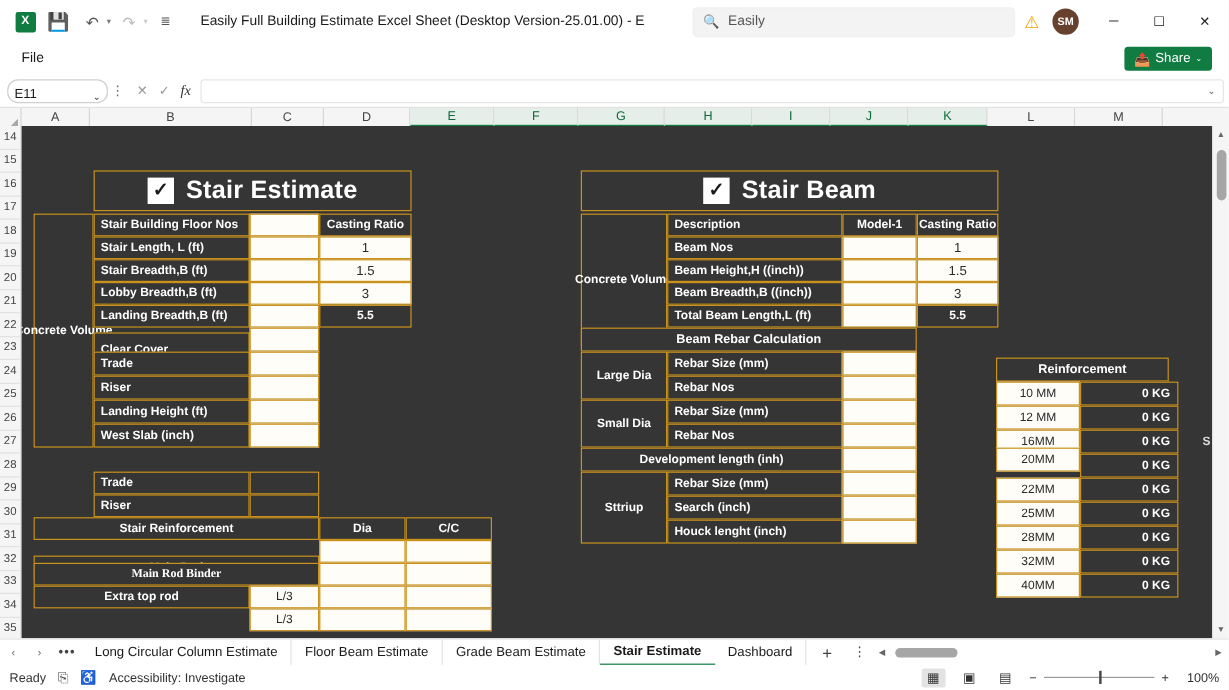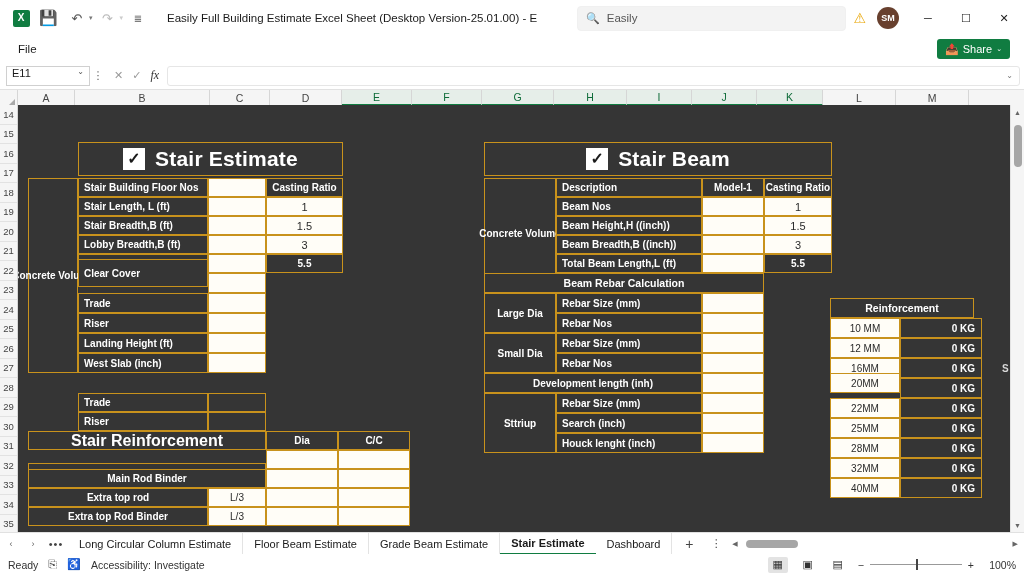--- a/index.html
+++ b/index.html
@@ -63,22 +63,22 @@
     gap: 4px; padding: 0 8px; margin-right: 6px;
   }
   .share-btn .cv { font-size: 7px; }
 
   
   .formulabar {
     height: 28px; display: flex; align-items: center; gap: 0;
     padding: 0 4px 0 6px; background: #fff; border-bottom: 1px solid #e1e1e1;
   }
   .namebox {
-    width: 84px; height: 20px; border: 1px solid #d0d0d0; border-radius: 0;
-    display: flex; align-items: flex-start; justify-content: space-between;
+    width: 84px; height: 20px; border: 1px solid #d0d0d0; border-radius: 9px;
+    display: flex; align-items: flex-end; justify-content: space-between;
     padding: 0 5px; font-size: 11px; color: #1a1a1a; background: #fff;
   }
   .namebox .nc { font-size: 8px; color: #555; }
   .fdots { width: 16px; text-align: center; font-size: 11px; color: #666; }
   .fb-icons { display: flex; align-items: center; gap: 9px; padding: 0 8px; }
   .fb-icons span { font-size: 11px; color: #999; }
   .fb-icons .fx { font-style: italic; font-size: 12px; color: #333; font-family: "Liberation Serif", serif; }
   .fb-input {
     flex: 1; height: 20px; border: 1px solid #e6e6e6; border-radius: 3px;
     background: #fff; display: flex; align-items: center; padding: 0 6px;
@@ -323,59 +323,58 @@
     <div class="cell gold white ctr" style="left:248px; top:111px; width:77px; height:19px; font-weight:normal; font-size:11px;">1.5</div>
 
     <div class="cell gold dark lft" style="left:60px; top:130px; width:130px; height:19px;">Lobby Breadth,B (ft)</div>
     <div class="cell gold white" style="left:190px; top:130px; width:58px; height:19px;"></div>
     <div class="cell gold white ctr" style="left:248px; top:130px; width:77px; height:19px; font-weight:normal; font-size:11px;">3</div>
 
     <div class="cell gold dark lft" style="left:60px; top:149px; width:130px; height:19px;">Landing Breadth,B (ft)</div>
     <div class="cell gold white" style="left:190px; top:149px; width:58px; height:19px;"></div>
     <div class="cell gold dark ctr" style="left:248px; top:149px; width:77px; height:19px;">5.5</div>
 
-    <div class="cell gold dark lft" style="left:60px; top:154px; width:130px; height:28px;">Clear Cover</div>
+    <div class="cell gold dark lft" style="left:60px; top:172px; width:130px; height:28px;">Clear Cover</div>
     <div class="cell gold white" style="left:190px; top:168px; width:58px; height:20px;"></div>
 
     <div class="cell gold dark lft" style="left:60px; top:188px; width:130px; height:20px;">Trade</div>
     <div class="cell gold white" style="left:190px; top:188px; width:58px; height:20px;"></div>
 
     <div class="cell gold dark lft" style="left:60px; top:208px; width:130px; height:20px;">Riser</div>
     <div class="cell gold white" style="left:190px; top:208px; width:58px; height:20px;"></div>
 
     <div class="cell gold dark lft" style="left:60px; top:228px; width:130px; height:20px;">Landing Height (ft)</div>
     <div class="cell gold white" style="left:190px; top:228px; width:58px; height:20px;"></div>
 
     <div class="cell gold dark lft" style="left:60px; top:248px; width:130px; height:20px;">West Slab (inch)</div>
     <div class="cell gold white" style="left:190px; top:248px; width:58px; height:20px;"></div>
 
     <div class="cell gold dark lft" style="left:60px; top:288px; width:130px; height:19px;">Trade</div>
     <div class="cell gold dark" style="left:190px; top:288px; width:58px; height:19px;"></div>
 
     <div class="cell gold dark lft" style="left:60px; top:307px; width:130px; height:19px;">Riser</div>
     <div class="cell gold dark" style="left:190px; top:307px; width:58px; height:19px;"></div>
 
-    <div class="cell gold dark ctr" style="left:10px; top:326px; width:238px; height:19px; font-size:16px;">Stair Reinforcement</div>
+    <div class="cell gold dark ctr" style="left:10px; top:326px; width:238px; height:19px; font-size:10px;">Stair Reinforcement</div>
     <div class="cell gold dark ctr" style="left:248px; top:326px; width:72px; height:19px;">Dia</div>
     <div class="cell gold dark ctr" style="left:320px; top:326px; width:72px; height:19px;">C/C</div>
 
     <div class="cell gold dark ctr" style="left:10px; top:345px; width:238px; height:20px;margin-top:13px;">Main Rod</div>
     <div class="cell gold white" style="left:248px; top:345px; width:72px; height:19px;"></div>
     <div class="cell gold white" style="left:320px; top:345px; width:72px; height:19px;"></div>
 
-    <div class="cell gold dark ctr" style="left:10px; top:364px; width:238px; height:19px;">Main Rod Binder</div>
+    <div class="cell gold dark ctr" style="left:10px; top:364px; width:238px; height:19px;font-family:Liberation Serif, serif;">Main Rod Binder</div>
     <div class="cell gold white" style="left:248px; top:364px; width:72px; height:19px;"></div>
     <div class="cell gold white" style="left:320px; top:364px; width:72px; height:19px;"></div>
 
     <div class="cell gold dark ctr" style="left:10px; top:383px; width:180px; height:19px;">Extra top rod</div>
     <div class="cell gold white ctr" style="left:190px; top:383px; width:58px; height:19px; font-weight:normal;">L/3</div>
     <div class="cell gold white" style="left:248px; top:383px; width:72px; height:19px;"></div>
     <div class="cell gold white" style="left:320px; top:383px; width:72px; height:19px;"></div>
 
-    <div class="cell gold dark ctr" style="left:10px; top:402px; width:180px; height:19px;">Extra top Rod  Binder</div>
     <div class="cell gold white ctr" style="left:190px; top:402px; width:58px; height:19px; font-weight:normal;">L/3</div>
     <div class="cell gold white" style="left:248px; top:402px; width:72px; height:19px;"></div>
     <div class="cell gold white" style="left:320px; top:402px; width:72px; height:19px;"></div>
 
     <div class="cell gold banner" style="left:466px; top:37px; width:348px; height:34px;">
       <span class="chkbox">✓</span>
       <span class="ttl">Stair Beam</span>
     </div>
 
     <div class="cell gold dark ctr" style="left:466px; top:73px; width:72px; height:111px; flex-direction:column; line-height:1.35;">

